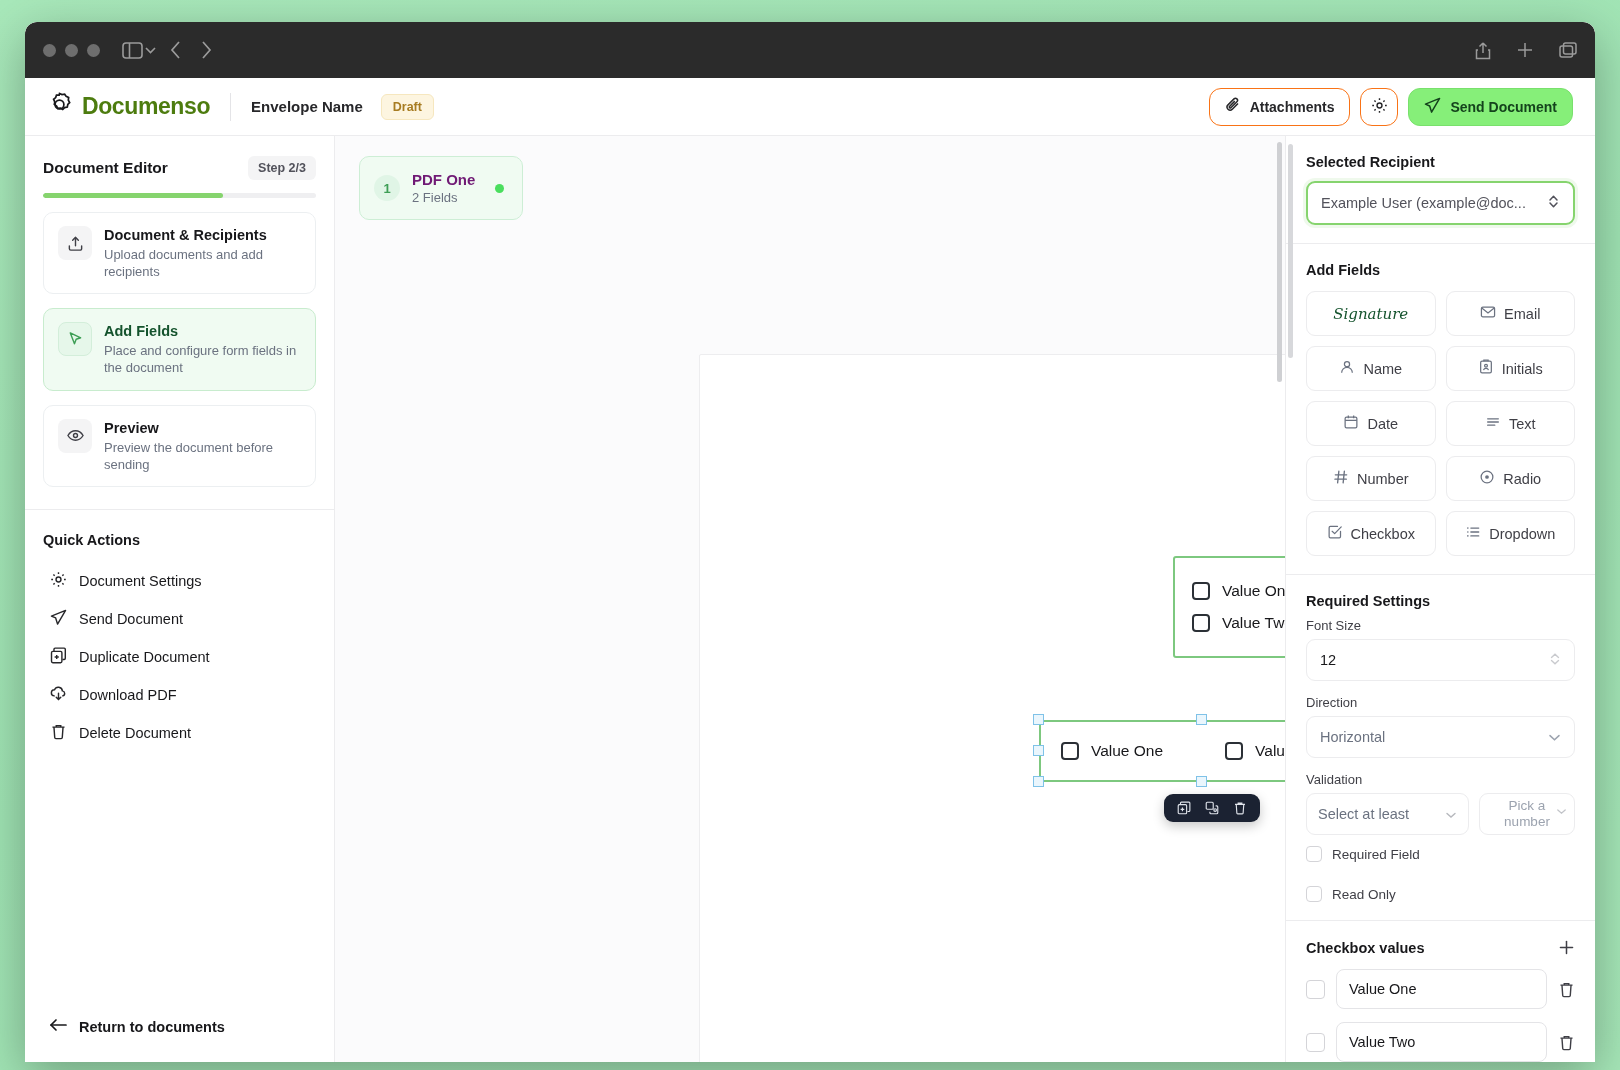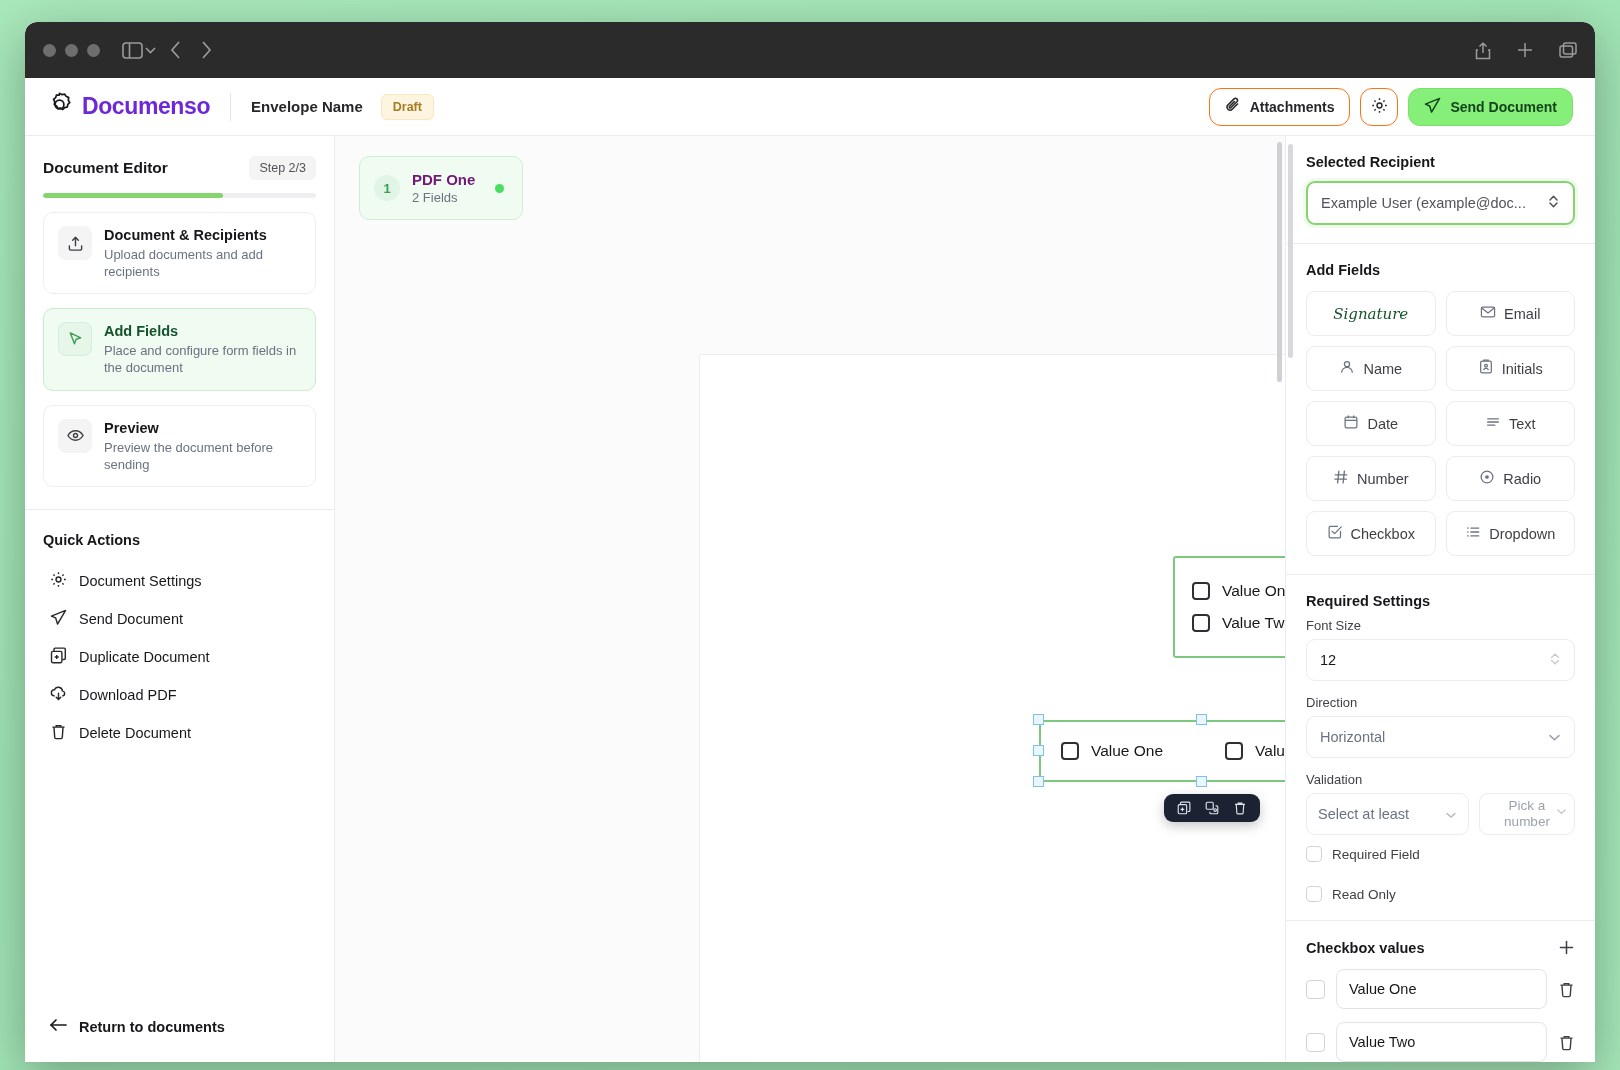--- a/index.html
+++ b/index.html
@@ -41,21 +41,21 @@
   .tb-chev { margin-right: 14px; font-size: 11px; color:#9b9b9b; }
   .tb-nav { margin-right: 20px; }
   .tb-right { margin-left: auto; display: flex; align-items: center; gap: 26px; }
 
   
   .appheader {
     height: 58px; background: #fff; border-bottom: 1px solid #ececee;
     display: flex; align-items: center; padding: 0 22px; flex: none;
   }
   .brand { display: flex; align-items: center; gap: 10px; }
-  .brand-name { font-size: 23px; font-weight: 700; color: #6d28d9; letter-spacing:-.4px;}
+  .brand-name { font-size: 23px; font-weight: 700; color: #4d7c0f; letter-spacing:-.4px;}
   .vsep { width: 1px; height: 28px; background: #e4e4e7; margin: 0 20px; }
   .env-name { font-size: 15px; font-weight: 600; color: #27272a; }
   .badge-draft {
     margin-left: 18px; background: #fdf5e0; color: #a77c22;
     border: 1px solid #f6e7bf;
     font-size: 12.5px; font-weight: 600; padding: 5px 11px; border-radius: 6px;
   }
   .hdr-right { margin-left: auto; display: flex; align-items: center; gap: 10px; }
   .btn {
     display: inline-flex; align-items: center; gap: 9px;
@@ -74,21 +74,21 @@
 
   
   .sidebar {
     width: 310px; flex: none; background: #fff;
     border-right: 1px solid #ececee; display: flex; flex-direction: column;
   }
   .sb-top { padding: 20px 18px 0 18px; }
   .sb-head { display: flex; align-items: center; justify-content: space-between; }
   .sb-title { font-size: 15.5px; font-weight: 700; color: #18181b; }
   .step-pill {
-    background: #f4f4f5; color: #52525b; font-size: 12.5px; font-weight: 400;
+    background: #f4f4f5; color: #52525b; font-size: 12.5px; font-weight: 700;
     border-radius: 6px; padding: 5px 10px;
   }
   .progress { margin-top: 13px; height: 5px; border-radius: 3px; background: #efeff1; overflow: hidden;}
   .progress-fill { height: 100%; background: #86d46e; border-radius: 3px; }
   .steps { padding: 14px 18px 22px 18px; display: flex; flex-direction: column; gap: 14px; }
   .step-card {
     border: 1px solid #eceff1; border-radius: 10px; padding: 13px 14px;
     display: flex; gap: 12px; align-items: flex-start; cursor: pointer; background: #fff;
   }
   .step-card.active { background: #f0fbf2; border-color: #c8ecce; }

